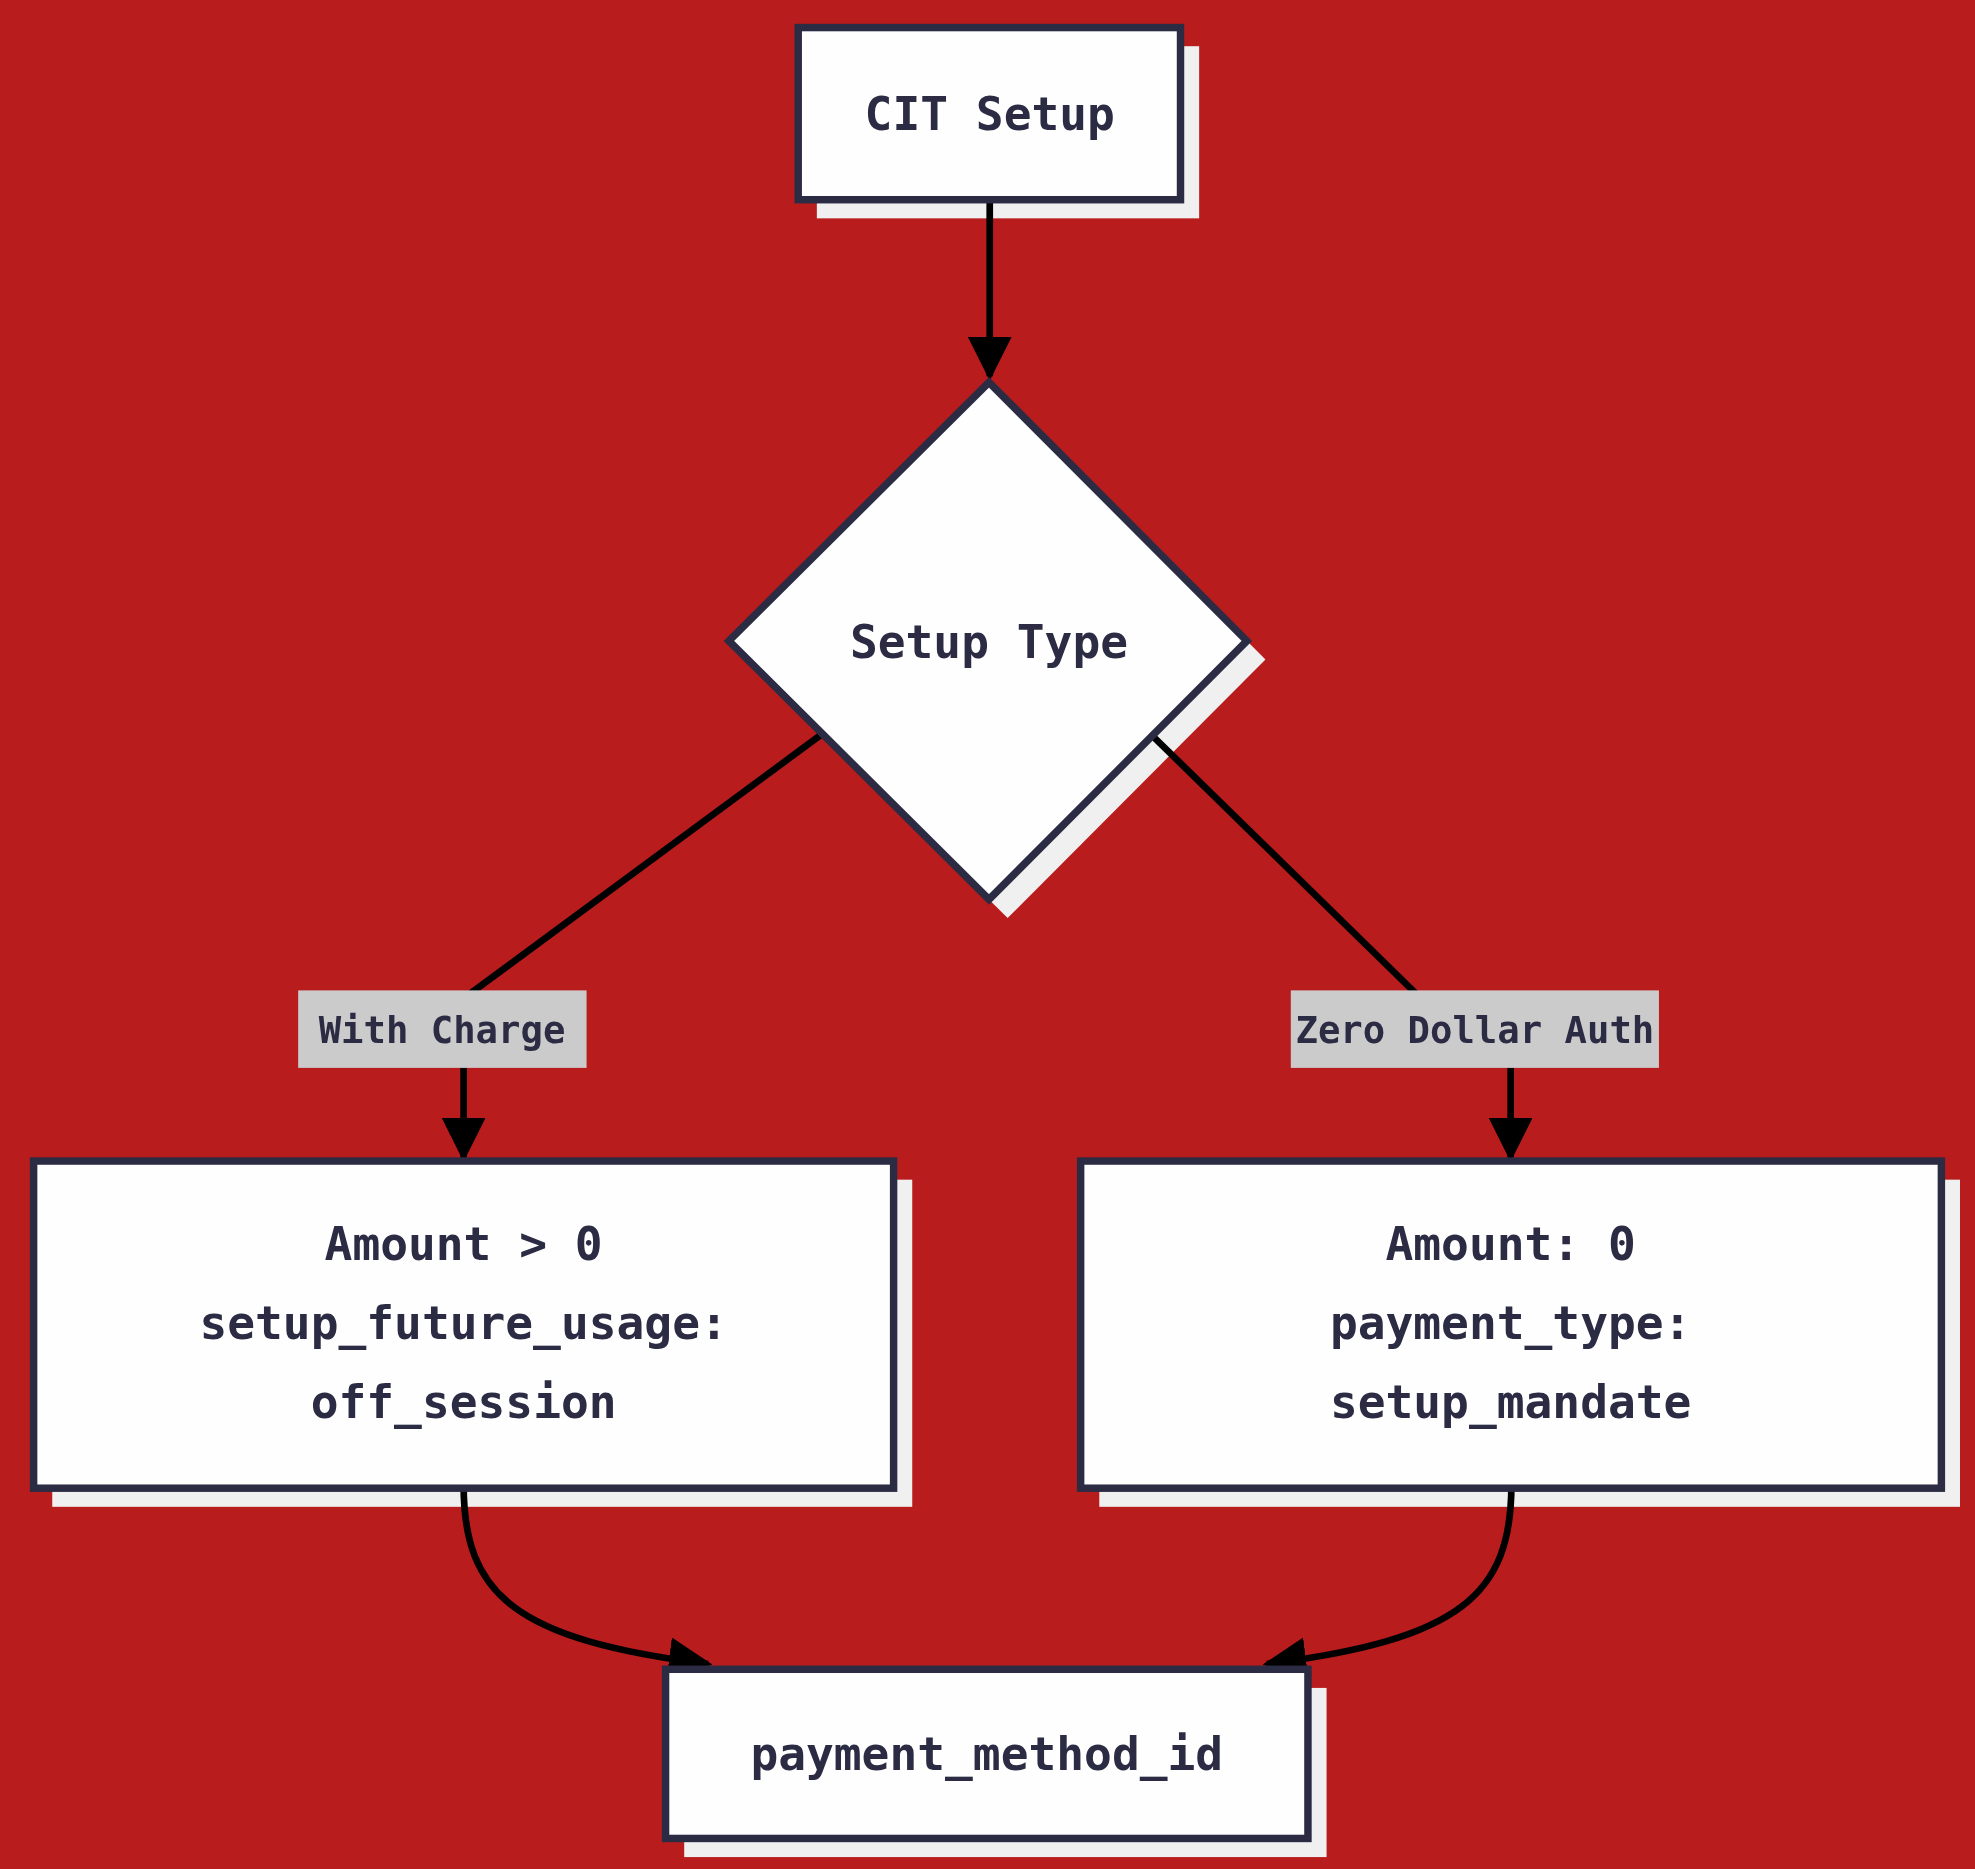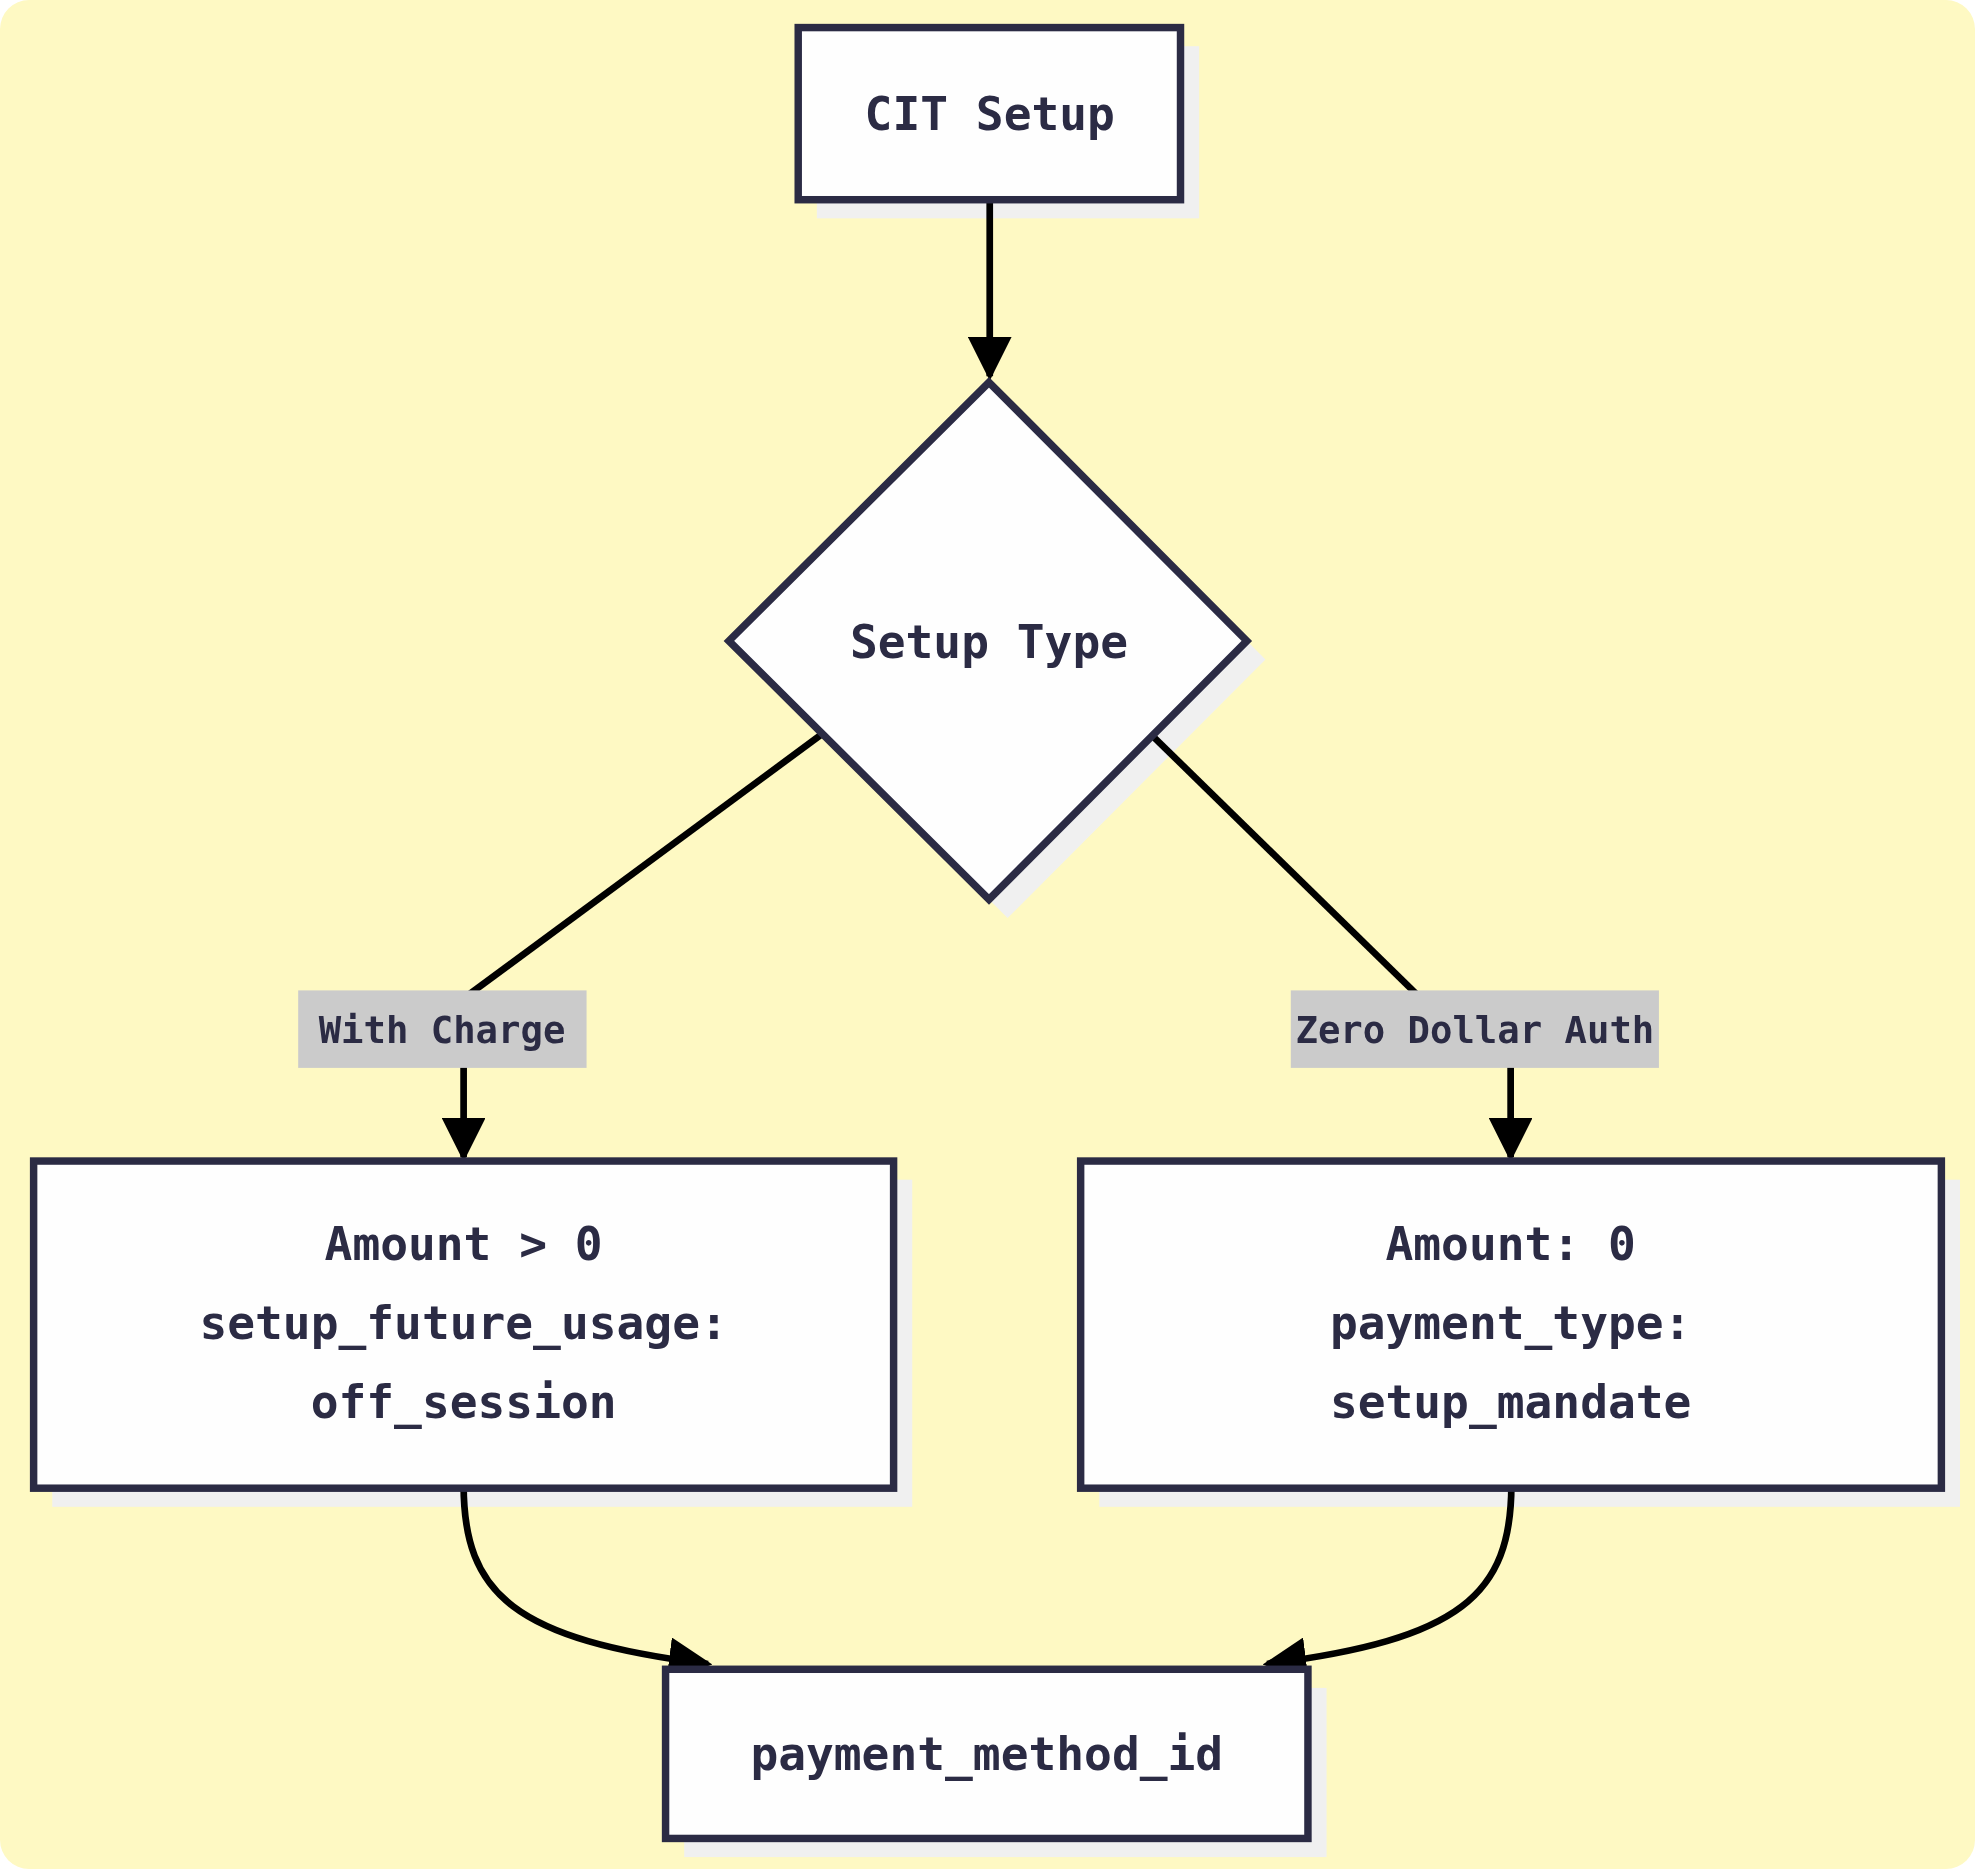--- a/index.html
+++ b/index.html
@@ -4,23 +4,22 @@
 <style>
   html, body {
     margin: 0;
     padding: 0;
     background: #ffffff;
   }
   #canvas {
     position: relative;
     width: 1975px;
     height: 1869px;
-    background: #fef9c3;
+    background: #b91c1c;
     font-family: "DejaVu Sans Mono", monospace;
-    border-radius: 29px;
   }
   #diagram-svg {
     position: absolute;
     inset: 0;
     width: 1975px;
     height: 1869px;
   }
   .node-shape {
     fill: #fefefe;
     stroke: #2b2b44;

